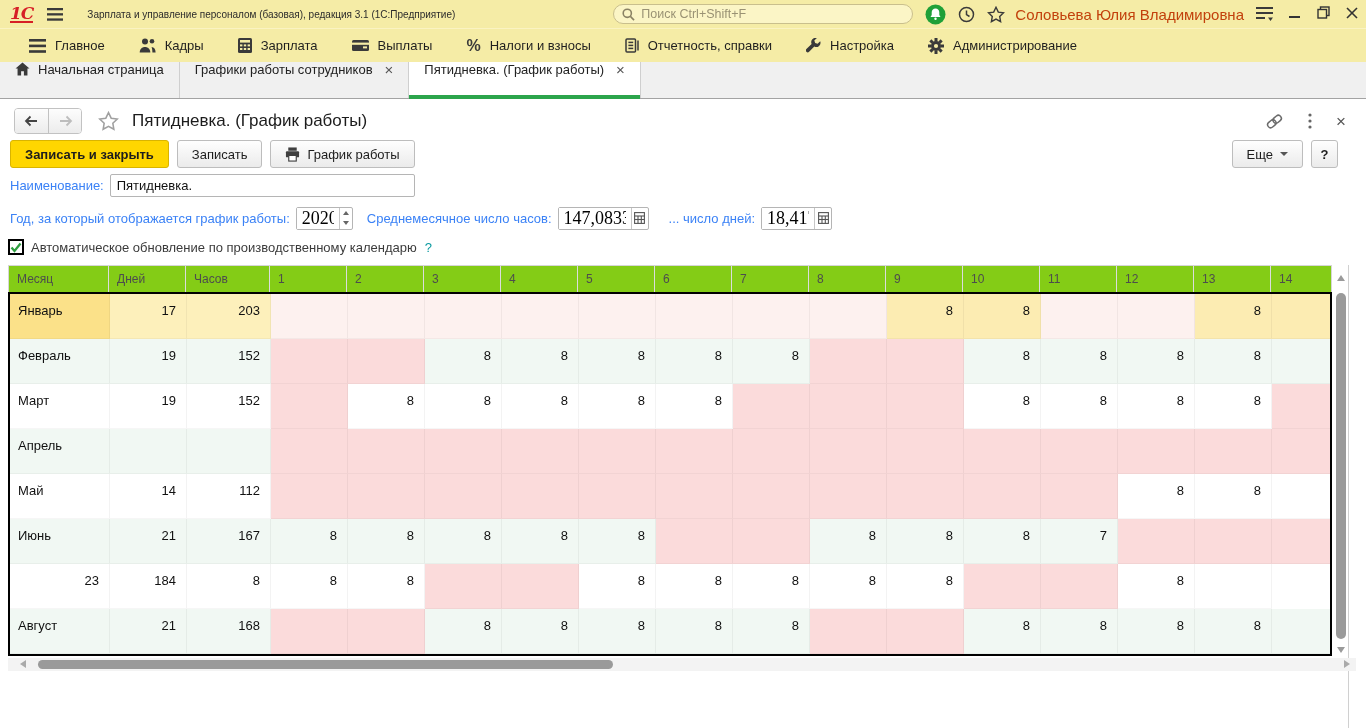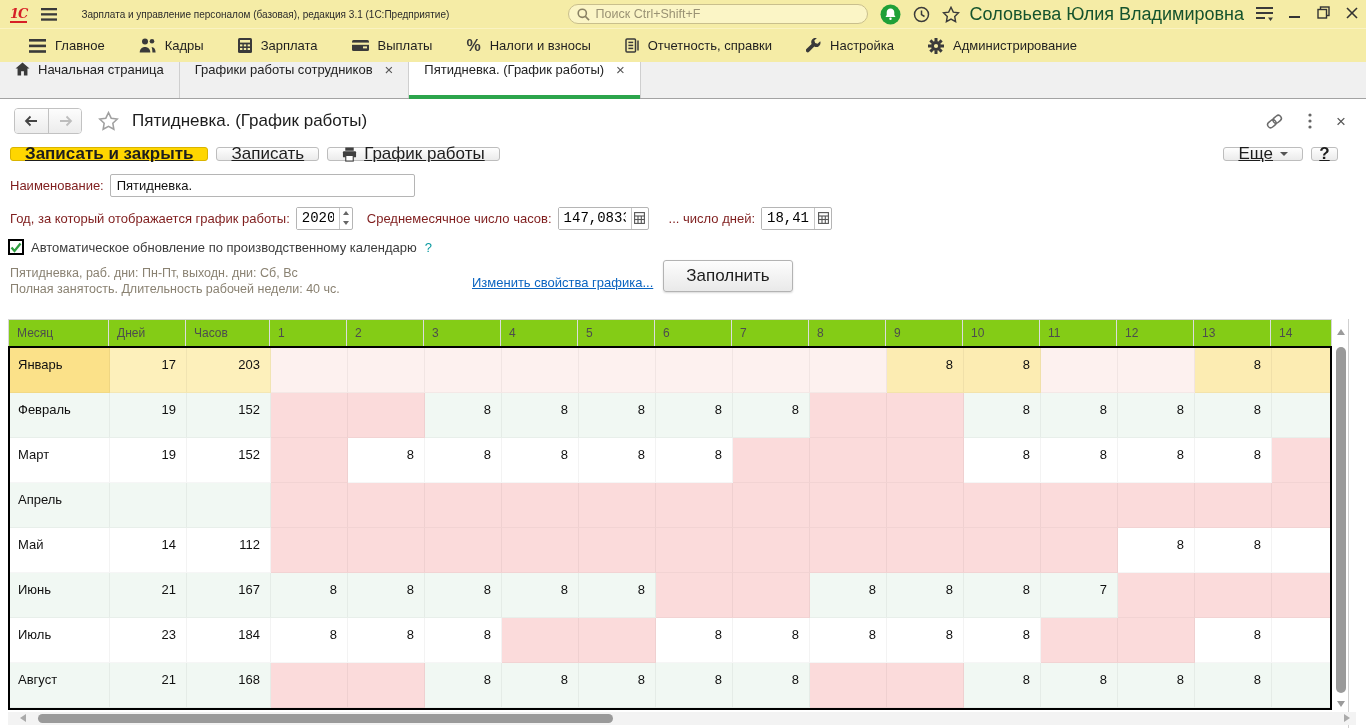--- a/index.html
+++ b/index.html
@@ -1,32 +1,32 @@
 <!DOCTYPE html>
 <html style="--bar-yellow: #f5eca6; --accent-green: #2ca54c; --btn-yellow: #ffd600; --link-blue: #0a64c0; --weekend-pink: #fbdbdb; --row-tint: #f1f8f3; --sel-month: #fbe189; --sel-num: #fdf0bb; --sel-work: #fcecb2; --sel-weekend: #fdf1ef; --logo-red: #d61f26;"><head>
 <meta charset="utf-8">
 <style>
   * { box-sizing: border-box; margin: 0; padding: 0; }
   html,body { width:1366px; height:728px; overflow:hidden; background:#fff;
     font-family:"Liberation Sans","DejaVu Sans",sans-serif; font-size:13px; color:#222; }
 
   
   .titlebar { height:28px; background:var(--bar-yellow); display:flex; align-items:center; padding:0 8px 0 10px; }
-  .logo { font-family:"DejaVu Serif",serif; font-weight:bold; font-style:italic; font-size:13px;
+  .logo { font-family:"DejaVu Serif",serif; font-weight:bold; font-style:italic; font-size:17px;
           color:var(--logo-red); letter-spacing:-1px; border-bottom:2px solid var(--logo-red); line-height:15px; }
   .tb-burger { margin-left:14px; color:#3a3a3a; display:flex; }
   .app-title { margin-left:24px; font-size:10px; color:#2b2b2b; white-space:nowrap; }
   .search { margin-left:auto; width:300px; height:20px; background:#fbf5c6; border:1px solid #c9bf8d;
             border-radius:10px; display:flex; align-items:center; padding:0 8px; }
   .search svg { flex:none; }
   .search input { border:none; outline:none; background:transparent; font-size:12.5px; color:#555;
                   margin-left:6px; width:100%; font-family:inherit; }
   .search input::placeholder { color:#9a9274; }
   .tb-ico { margin-left:12px; display:flex; align-items:center; color:#3a3a3a; cursor:pointer; }
-  .username { margin-left:10px; font-size:18px; color:#14532d; white-space:nowrap; }
+  .username { margin-left:10px; font-size:15px; color:#c2410c; white-space:nowrap; }
   .winctl { margin-left:16px; display:flex; gap:16px; align-items:center; color:#333; }
 
   
   .menubar { height:34px; background:var(--bar-yellow); border-top:1px solid #faf3c2; display:flex; align-items:center; padding-left:12px; }
   .menu-item { display:flex; align-items:center; gap:9px; padding:0 17px; height:100%; cursor:pointer; }
   .micon { display:flex; align-items:center; color:#3a3a3a; }
   .micon .pct { font-weight:bold; font-size:16px; color:#3a3a3a; }
   .mlabel { font-size:13px; color:#1f1f1f; white-space:nowrap; }
 
   
@@ -46,38 +46,38 @@
   .navbtn + .navbtn { border-left:1px solid #c2c2c2; }
   .navbtn.fwd { color:#bdbdbd; } .navbtn.back { color:#444; }
   .head-star { margin-left:16px; color:#a0a0a0; display:flex; cursor:pointer; }
   .form-title { margin-left:13px; font-size:17px; color:#1c1c1c; white-space:nowrap; }
   .head-right { margin-left:auto; display:flex; align-items:center; gap:24px; color:#6b6b6b; }
   .head-right > span { cursor:pointer; display:flex; }
   .hx { font-size:17px; color:#555; line-height:1; }
 
   
   .toolbar { height:30px; display:flex; align-items:center; gap:8px; padding:0 28px 0 10px; }
-  .btn { height:14px; padding:0 14px; border:1px solid #bdbdbd; border-radius:3px; font-size:17px;
-         background:linear-gradient(#fefefe,#ebebeb); color:#1d1d1d; display:inline-flex; align-items:center; gap:7px; cursor:pointer; font-family:inherit;text-decoration:underline; }
+  .btn { height:28px; padding:0 14px; border:1px solid #bdbdbd; border-radius:3px; font-size:13px;
+         background:linear-gradient(#fefefe,#ebebeb); color:#1d1d1d; display:inline-flex; align-items:center; gap:7px; cursor:pointer; font-family:inherit; }
   .btn-yellow { background:var(--btn-yellow); border-color:#d9b400; font-weight:bold; }
   .btn-print svg { color:#3f3f3f; }
   .tb-right { margin-left:auto; display:flex; gap:8px; }
   .caret { width:0; height:0; border:4px solid transparent; border-top-color:#555; margin-top:4px; }
   .btn-q { width:27px; justify-content:center; padding:0; font-weight:bold; }
 
   
   .frow { display:flex; align-items:center; padding-left:10px; }
   .name-row { height:30px; padding-top:2px; }
-  .lbl { color:#7f1d1d; white-space:nowrap; }
+  .lbl { color:#3b82f6; white-space:nowrap; }
   .inp { height:23px; border:1px solid #b5b5b5; border-radius:2px; font-size:13px; padding:0 6px;
          font-family:inherit; color:#111; outline:none; }
   .name-inp { width:305px; margin-left:6px; }
   .year-row { height:34px; padding-top:4px; }
   .numwrap { display:inline-flex; border:1px solid #b5b5b5; border-radius:2px; height:23px; margin-left:6px; background:#fff; }
-  .numwrap input { border:none; outline:none; height:100%; text-align:left; padding:0 5px; font-size:14px; font-family:Liberation Mono, monospace; }
+  .numwrap input { border:none; outline:none; height:100%; text-align:left; padding:0 5px; font-size:18px; font-family:Liberation Serif, serif; }
   .yearw input { width:42px; }
   .spin { width:13px; border-left:1px solid #c7c7c7; display:flex; flex-direction:column; }
   .spin span { flex:1; display:flex; align-items:center; justify-content:center; cursor:pointer; }
   .spin .up::after { content:""; border:3.5px solid transparent; border-bottom:4px solid #666; margin-bottom:2px; }
   .spin .dn::after { content:""; border:3.5px solid transparent; border-top:4px solid #666; margin-top:2px; }
   .calcbtn { width:17px; border-left:1px solid #c7c7c7; display:flex; align-items:center; justify-content:center; color:#555; cursor:pointer; }
   .hoursw input { width:72px; } .daysw input { width:52px; }
   .gap14 { width:14px; } .gap20 { width:20px; }
 
   .chk-row { height:26px; padding-left:8px; padding-top:2px; }
@@ -408,26 +408,20 @@
   <div class="frow chk-row">
     <span class="checkbox">
       <svg width="12" height="11" viewBox="0 0 12 11" fill="none" stroke="#2e9e3f" stroke-width="2.3">
           <path d="M1.5 5.5l3 3.5L10.5 1.5"></path>
         </svg>
     </span>
     <span class="chk-lbl">Автоматическое обновление по производственному календарю</span>
     <span class="chk-q">?</span>
   </div>
 
-  <div class="info-fill">
-    <div class="info-line">Пятидневка, раб. дни: Пн-Пт, выходн. дни: Сб, Вс</div>
-    <div class="info-line">Полная занятость. Длительность рабочей недели: 40 чс.</div>
-    <a class="edit-link">Изменить свойства графика...</a>
-    <button class="fill-btn">Заполнить</button>
-  </div>
 
   <div class="tbl">
     <div class="thead-clip">
       <div class="thead-grid" id="thead-grid">
           <div class="th">Месяц</div>
           <div class="th">Дней</div>
           <div class="th">Часов</div>
           <div class="th">1</div>
           <div class="th">2</div>
           <div class="th">3</div>
@@ -554,21 +548,20 @@
             <div class="td day h"></div>
             <div class="td day w">8</div>
             <div class="td day w">8</div>
             <div class="td day w">8</div>
             <div class="td day w">7</div>
             <div class="td day h"></div>
             <div class="td day h"></div>
             <div class="td day h"></div>
           </div>
           <div class="trow">
-            <div class="td c-month">Июль</div>
             <div class="td c-num">23</div>
             <div class="td c-num">184</div>
             <div class="td day w">8</div>
             <div class="td day w">8</div>
             <div class="td day w">8</div>
             <div class="td day h"></div>
             <div class="td day h"></div>
             <div class="td day w">8</div>
             <div class="td day w">8</div>
             <div class="td day w">8</div>

